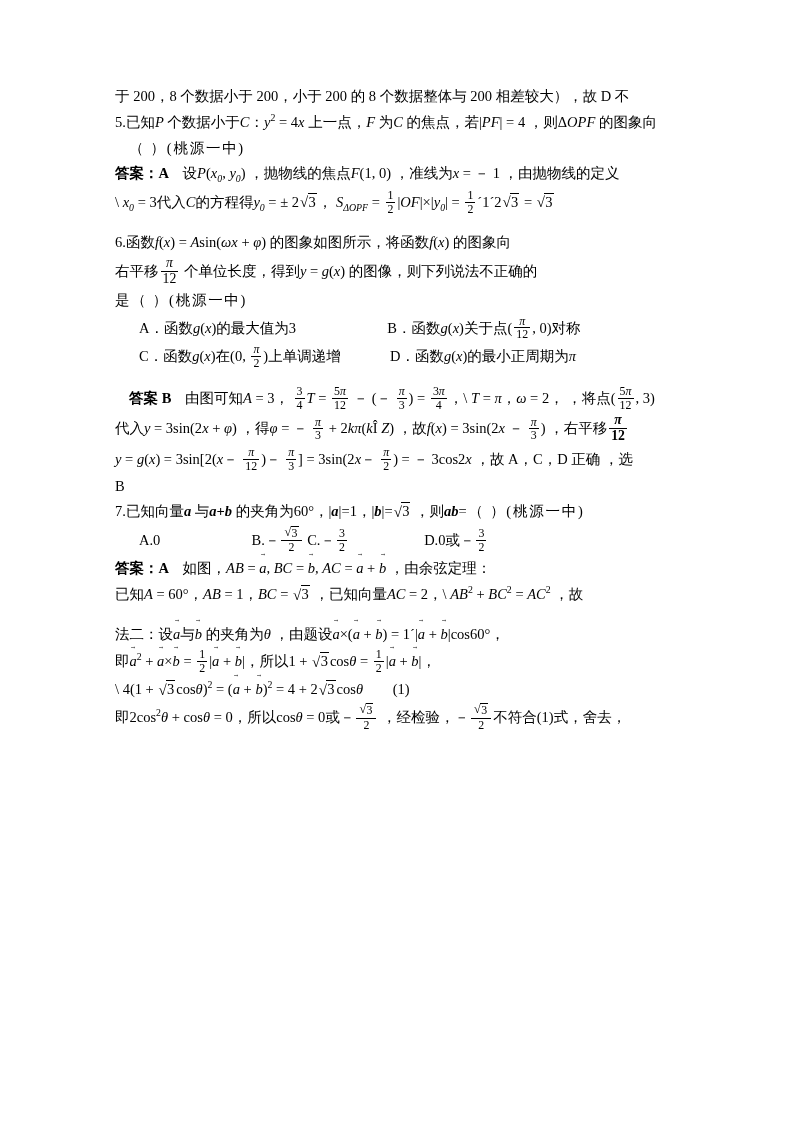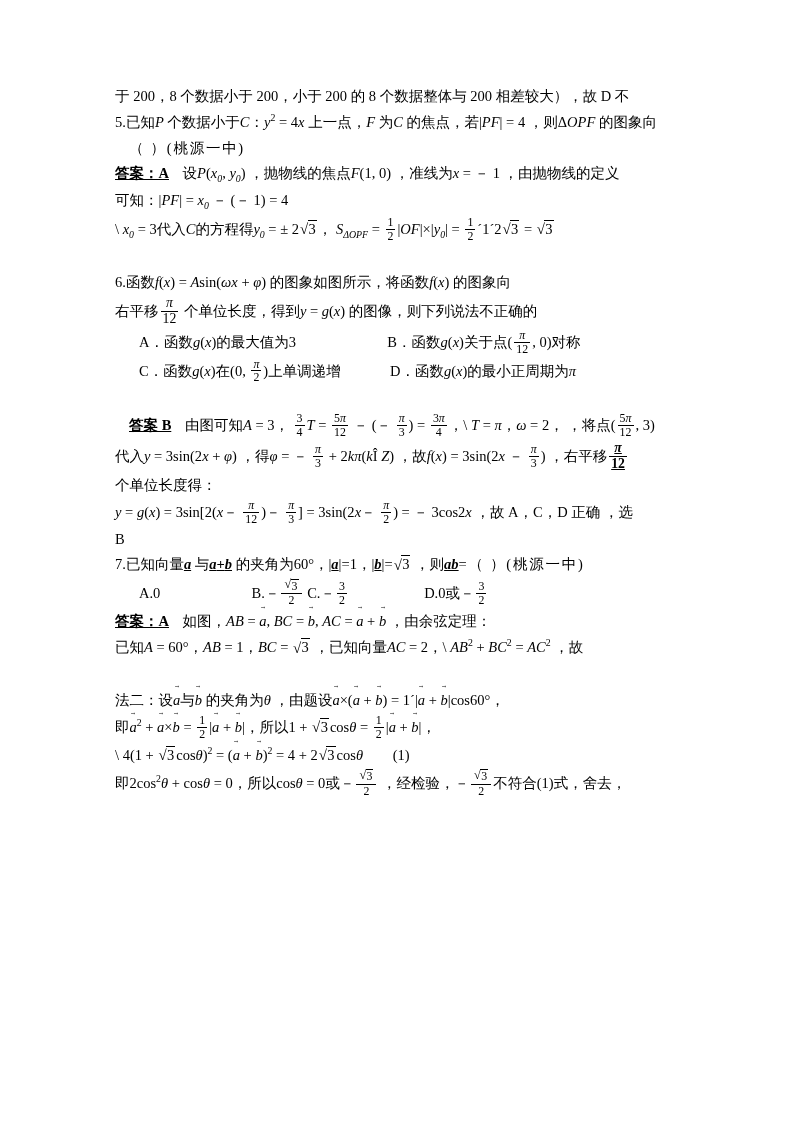--- a/index.html
+++ b/index.html
@@ -23,22 +23,22 @@
   }
   .line {
     font-size: 14.5px;
     line-height: 1.62;
     white-space: nowrap;
   }
   .blk { margin: 0 0 2px 0; }
   .indent-1 { padding-left: 14px; }
   .indent-2 { padding-left: 24px; }
   .sp-before { }
-  .sp-before-lg { margin-top: 28px; }
-  .bold { font-weight: bold; text-decoration: underline; }
+  .sp-before-lg { margin-top: 15px; }
+  .bold { font-weight: bold; }
   .it { font-style: italic; }
 
   
   .mi { font-style: italic; font-family: "Liberation Serif", serif; }
   .mn { font-style: normal; font-family: "Liberation Serif", serif; }
   .sup-n { font-size: 0.68em; vertical-align: super; font-style: normal; }
   .sub { font-size: 0.68em; vertical-align: sub; font-style: italic; }
 
   
   .frac {
@@ -115,37 +115,37 @@
   <div class="line blk indent-1">
     <span class="blank-paren">（            ）(桃源一中)</span>
   </div>
   <div class="line blk">
     <span class="bold">答案：A</span><span class="spacer-sm"></span>
     <span>设</span><span class="mi">P</span><span class="mn">(</span><span class="mi">x</span><span class="sub">0</span><span class="mn">, </span><span class="mi">y</span><span class="sub">0</span><span class="mn">)</span>
     <span>，抛物线的焦点</span><span class="mi">F</span><span class="mn">(1, 0)</span>
     <span>，准线为</span><span class="mi">x</span><span class="mn"> = － 1</span>
     <span>，由抛物线的定义</span>
   </div>
-  <div class="line blk">
-    <span>可知：</span><span class="mn">|</span><span class="mi">PF</span><span class="mn">| = </span><span class="mi">x</span><span class="sub">0</span><span class="mn"> － (－ 1) = 4</span>
-  </div>
   <div class="line blk sp-before">
     <span class="mn">\ </span><span class="mi">x</span><span class="sub">0</span><span class="mn"> = 3</span><span>代入</span><span class="mi">C</span><span>的方程得</span><span class="mi">y</span><span class="sub">0</span><span class="mn"> = ± 2</span><span class="rad"><span class="radicand">3</span></span><span class="mn">，</span>
     <span class="mi">S</span><span class="sub">ΔOPF</span><span class="mn"> = </span><span class="frac"><span class="num">1</span><span class="den">2</span></span><span class="mn">|</span><span class="mi">OF</span><span class="mn">|×|</span><span class="mi">y</span><span class="sub">0</span><span class="mn">| = </span><span class="frac"><span class="num">1</span><span class="den">2</span></span><span class="mn">´1´2</span><span class="rad"><span class="radicand">3</span></span><span class="mn"> = </span><span class="rad"><span class="radicand">3</span></span>
   </div>
 
   <div class="line blk sp-before-lg">
     <span>6.函数</span><span class="mi">f</span><span class="mn">(</span><span class="mi">x</span><span class="mn">) = </span><span class="mi">A</span><span class="mn">sin(</span><span class="mi">ω</span><span class="mi">x</span><span class="mn"> + </span><span class="mi">φ</span><span class="mn">)</span>
     <span>的图象如图所示，将函数</span><span class="mi">f</span><span class="mn">(</span><span class="mi">x</span><span class="mn">)</span>
     <span>的图象向</span>
   </div>
   <div class="line blk sp-before">
     <span>右平移</span><span class="frac big"><span class="num it">π</span><span class="den">12</span></span>
     <span>个单位长度，得到</span><span class="mi">y</span><span class="mn"> = </span><span class="mi">g</span><span class="mn">(</span><span class="mi">x</span><span class="mn">)</span>
     <span>的图像，则下列说法不正确的</span>
+  </div>
+  <div class="line blk sp-before">
+    <span class="blank-paren">是（            ）(桃源一中)</span>
   </div>
   <div class="line blk indent-2 sp-before">
     <span>A．函数</span><span class="mi">g</span><span class="mn">(</span><span class="mi">x</span><span class="mn">)</span><span>的最大值为3</span>
     <span class="spacer-lg"></span><span class="spacer-lg"></span>
     <span>B．函数</span><span class="mi">g</span><span class="mn">(</span><span class="mi">x</span><span class="mn">)</span><span>关于点</span><span class="mn">(</span><span class="frac"><span class="num it">π</span><span class="den">12</span></span><span class="mn">, 0)</span><span>对称</span>
   </div>
   <div class="line blk indent-2 sp-before">
     <span>C．函数</span><span class="mi">g</span><span class="mn">(</span><span class="mi">x</span><span class="mn">)</span><span>在</span><span class="mn">(0, </span><span class="frac"><span class="num it">π</span><span class="den">2</span></span><span class="mn">)</span><span>上单调递增</span>
     <span class="spacer-lg"></span>
     <span>D．函数</span><span class="mi">g</span><span class="mn">(</span><span class="mi">x</span><span class="mn">)</span><span>的最小正周期为</span><span class="mi">π</span>
@@ -154,23 +154,20 @@
     <span class="bold">答案 B</span><span class="spacer-sm"></span>
     <span>由图可知</span><span class="mi">A</span><span class="mn"> = 3，</span>
     <span class="frac"><span class="num">3</span><span class="den">4</span></span><span class="mi">T</span><span class="mn"> = </span><span class="frac"><span class="num">5<span class="it">π</span></span><span class="den">12</span></span><span class="mn"> － (－ </span><span class="frac"><span class="num it">π</span><span class="den">3</span></span><span class="mn">) = </span><span class="frac"><span class="num">3<span class="it">π</span></span><span class="den">4</span></span><span class="mn">，\ </span><span class="mi">T</span><span class="mn"> = </span><span class="mi">π</span><span class="mn">，</span><span class="mi">ω</span><span class="mn"> = 2，</span>
     <span>，将点</span><span class="mn">(</span><span class="frac"><span class="num">5<span class="it">π</span></span><span class="den">12</span></span><span class="mn">, 3)</span>
   </div>
   <div class="line blk sp-before">
     <span>代入</span><span class="mi">y</span><span class="mn"> = 3sin(2</span><span class="mi">x</span><span class="mn"> + </span><span class="mi">φ</span><span class="mn">)</span>
     <span>，得</span><span class="mi">φ</span><span class="mn"> = － </span><span class="frac"><span class="num it">π</span><span class="den">3</span></span><span class="mn"> + 2</span><span class="mi">kπ</span><span class="mn">(</span><span class="mi">k</span><span class="mn">Î </span><span class="mi">Z</span><span class="mn">)</span>
     <span>，故</span><span class="mi">f</span><span class="mn">(</span><span class="mi">x</span><span class="mn">) = 3sin(2</span><span class="mi">x</span><span class="mn"> － </span><span class="frac"><span class="num it">π</span><span class="den">3</span></span><span class="mn">)</span>
     <span>，右平移</span><span class="frac big bold"><span class="num it">π</span><span class="den">12</span></span>
-  </div>
-  <div class="line blk sp-before">
-    <span>个单位长度得：</span>
   </div>
   <div class="line blk sp-before">
     <span class="mi">y</span><span class="mn"> = </span><span class="mi">g</span><span class="mn">(</span><span class="mi">x</span><span class="mn">) = 3sin[2(</span><span class="mi">x</span><span class="mn">－ </span><span class="frac"><span class="num it">π</span><span class="den">12</span></span><span class="mn">)－ </span><span class="frac"><span class="num it">π</span><span class="den">3</span></span><span class="mn">] = 3sin(2</span><span class="mi">x</span><span class="mn">－ </span><span class="frac"><span class="num it">π</span><span class="den">2</span></span><span class="mn">) = － 3cos2</span><span class="mi">x</span>
     <span>，故 A，C，D 正确 ，选</span>
   </div>
   <div class="line blk">
     <span>B</span>
   </div>
 
   <div class="line blk sp-before">

